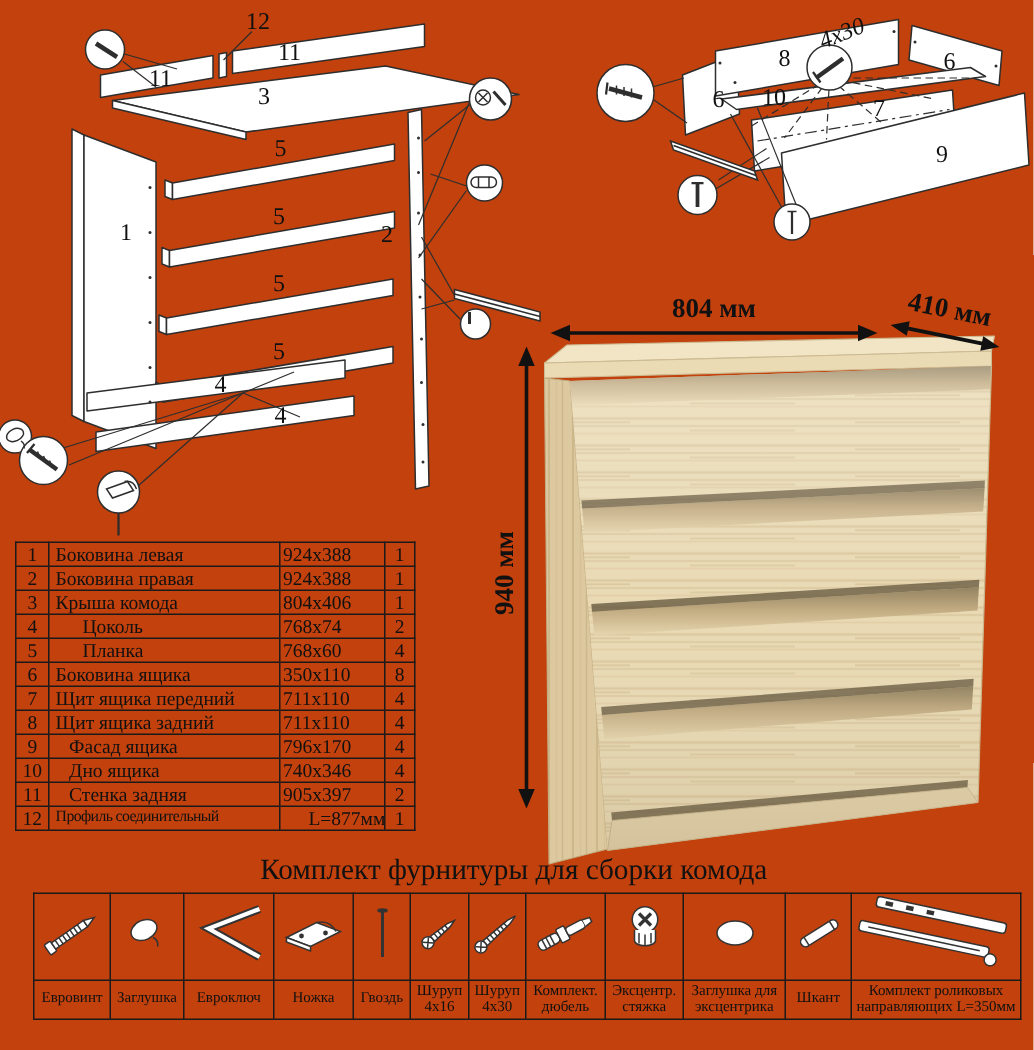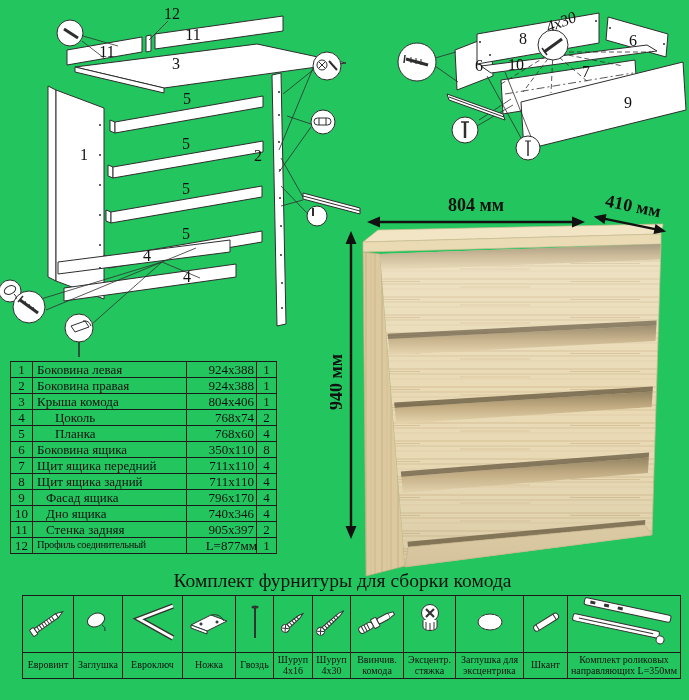--- a/index.html
+++ b/index.html
@@ -1,29 +1,29 @@
 <!DOCTYPE html>
 <html><head>
 <meta charset="utf-8">
 <style>
   html,body{margin:0;padding:0;background:#fff;}
-  .page{position:relative;width:689px;height:700px;background:#22c55e;overflow:hidden;
+  .page{position:relative;width:689px;height:700px;background:#c2410c;overflow:hidden;
         font-family:"Liberation Serif",serif;color:#111;}
   svg text{font-family:"Liberation Serif",serif;}
   
   table{border-collapse:collapse;table-layout:fixed;}
   .parts{position:absolute;left:10px;top:361px;width:267px;}
   .parts td{border:1px solid #1a1a1a;font-size:13px;line-height:1;height:15px;
             padding:0 2px;white-space:nowrap;overflow:hidden;}
   .parts .num{text-align:center;}
   .parts .nm{padding-left:4px;margin-left:24px;}
   .parts .nm.ind1{padding-left:22px;}
   .parts .nm.ind2{padding-left:13px;}
   .parts .nm.cond{font-size:10.5px;letter-spacing:-.4px;}
-  .parts .size{text-align:right;}
+  .parts .size{text-align:left;}
   .parts .size.left{text-align:left;padding-left:19px;}
   .parts .qty{text-align:center;}
   
   .hw-title{position:absolute;left:0;top:569px;width:685px;text-align:center;
             font-size:19.5px;line-height:1.2;}
   .hw{position:absolute;left:22px;top:595px;width:658px;}
   .hw td{border:1px solid #1a1a1a;text-align:center;vertical-align:middle;padding:0;}
   .hw .ic{height:56px;}
   .hw .lb{font-size:10px;line-height:1.08;height:23px;padding:1px 1px;}
   .hw .qt{font-size:16px;height:19px;line-height:1;}
@@ -513,21 +513,21 @@
             </svg></td>
     </tr>
     <tr>
       <td class="lb">Евровинт</td>
       <td class="lb">Заглушка</td>
       <td class="lb">Евроключ</td>
       <td class="lb">Ножка</td>
       <td class="lb">Гвоздь</td>
       <td class="lb">Шуруп 4x16</td>
       <td class="lb">Шуруп 4x30</td>
-      <td class="lb">Ввинчив. комода</td>
+      <td class="lb">Комплект. дюбель</td>
       <td class="lb">Эксцентр. стяжка</td>
       <td class="lb">Заглушка для эксцентрика</td>
       <td class="lb">Шкант</td>
       <td class="lb">Комплект роликовых направляющих L=350мм</td>
     </tr>
   </tbody>
     </table>
 
 </div>
 

